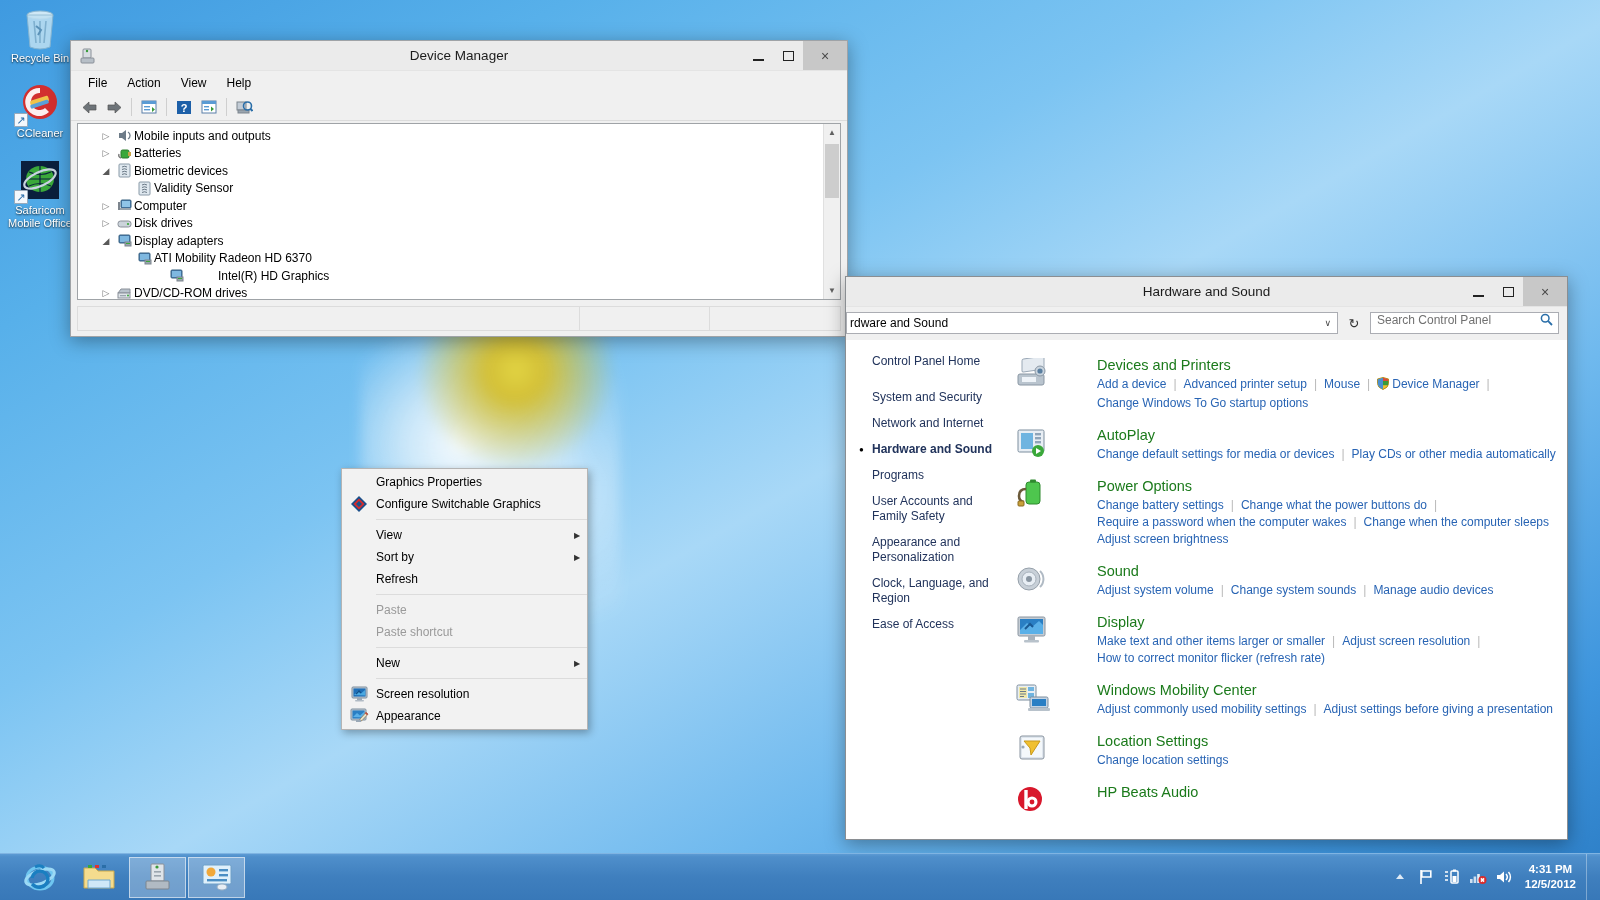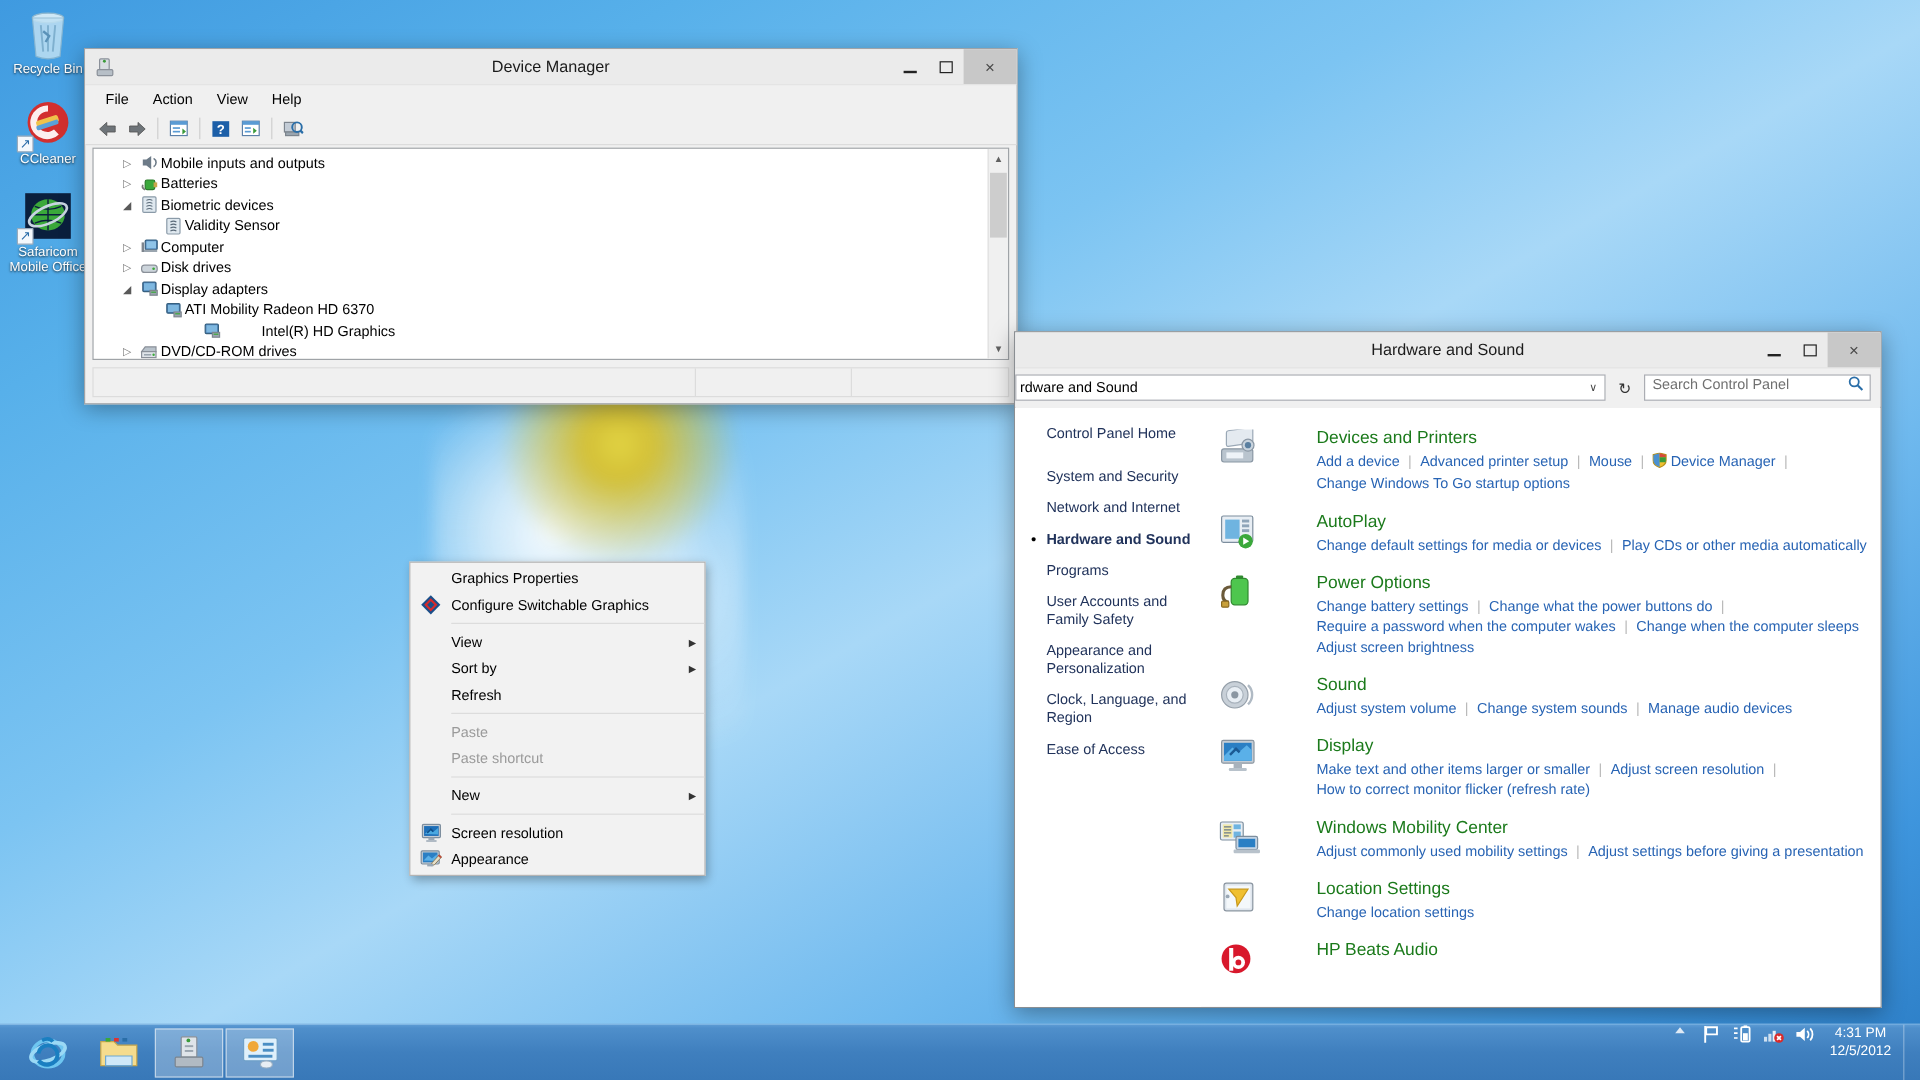--- a/index.html
+++ b/index.html
@@ -148,21 +148,21 @@
 
   
   #taskbar {
     position: absolute; left: 0; bottom: 0; width: 1600px; height: 47px;
     background: linear-gradient(to bottom, #5c9bd4 0%, #4f8fcb 6%, #3f7fbe 50%, #3878b8 100%);
     border-top: 1px solid #7fb4e2;
     display: flex; align-items: center;
   }
   .tb-item { width: 57px; height: 41px; margin: 0 1px; display: flex; align-items: center; justify-content: center; }
   .tb-item.active { background: rgba(255,255,255,.28); border: 1px solid rgba(255,255,255,.55); }
-  #tray { margin-left: auto; display: flex; align-items: flex-start; height: 100%; padding-right: 6px; }
+  #tray { margin-left: auto; display: flex; align-items: center; height: 100%; padding-right: 6px; font-weight: bold; }
   .tray-ico { width: 26px; display: flex; align-items: center; justify-content: center; color: #fff; }
   #clock { color: #fff; font-size: 11.5px; text-align: center; line-height: 15px; padding: 0 10px 0 8px; }
   #show-desktop { width: 8px; height: 100%; border-left: 1px solid rgba(255,255,255,.35); }
   #start-tip { width: 10px; }
 </style>
 </head>
 <body>
 
 <div id="desktop-wallpaper-flower"></div>
 

